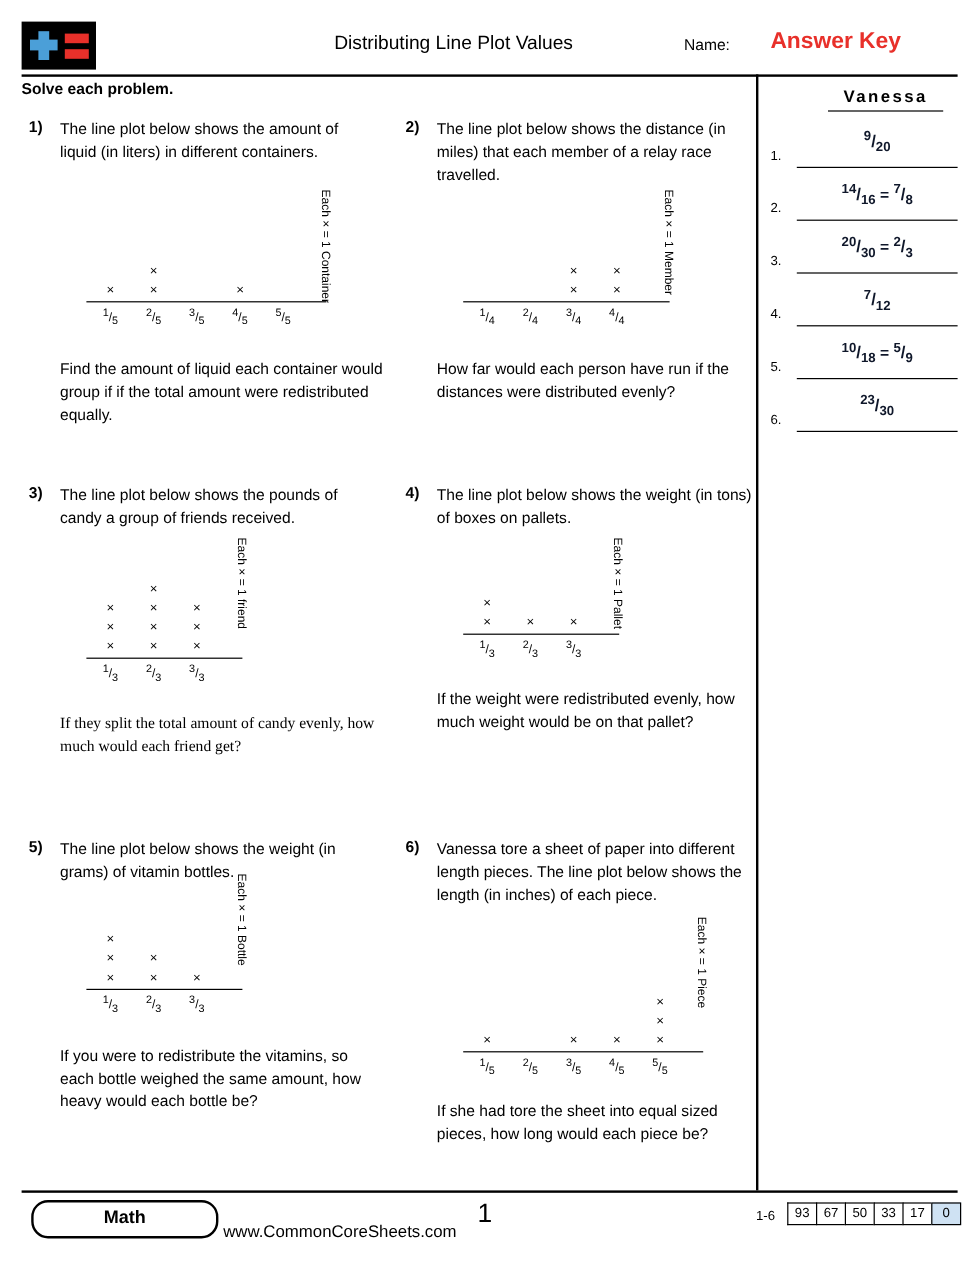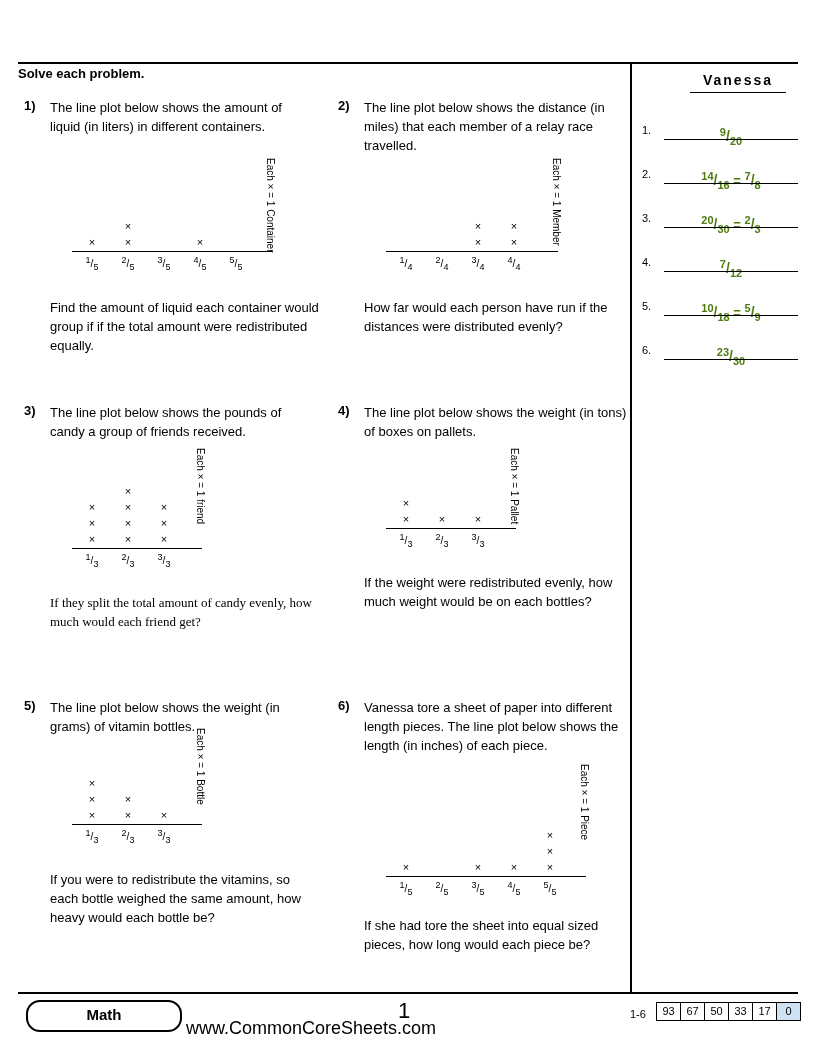--- a/index.html
+++ b/index.html
@@ -132,24 +132,23 @@
     width: 134px;
     height: 1px;
     background: #000;
   }
   .ans-val {
     position: absolute;
     left: 22px;
     top: 6px;
     width: 134px;
     text-align: center;
-    color: #4d7c0f;
+    color: #0f172a;
     font-weight: bold;
     font-size: 13px;
-    margin-top: 18px;
   }
   .frac {
     display: inline-block;
     white-space: nowrap;
   }
   .frac sup {
     font-size: 11px;
     vertical-align: super;
   }
   .frac .sl {
@@ -245,21 +244,21 @@
     display: block;
     text-align: center;
     line-height: 26px;
     font-size: 15px;
     font-weight: bold;
   }
   .site {
     position: absolute;
     left: 168px;
     top: 1000px;
-    font-size: 18px;
+    font-size: 14px;
   }
   .pageno {
     position: absolute;
     left: 380px;
     top: 980px;
     font-size: 22px;
   }
   .score-range {
     position: absolute;
     left: 612px;
@@ -284,20 +283,31 @@
   .score-boxes div:last-child {
     border-right: 1px solid #000;
     background: #cfe2f3;
   }
 </style>
 </head>
 <body>
 
 <div class="page">
 
+  <div class="header">
+    <div class="logo">
+      <div class="plus-v" style="left:14px; top:8px; width:9px; height:24px;"></div>
+      <div class="plus-v" style="left:7px; top:15px; width:23px; height:9px;"></div>
+      <div class="cross-h" style="left:36px; top:10px; width:20px; height:8px;"></div>
+      <div class="cross-h" style="left:36px; top:23px; width:20px; height:8px;"></div>
+    </div>
+    <div class="title">Distributing Line Plot Values</div>
+    <div class="name-label">Name:</div>
+    <div class="answer-key">Answer Key</div>
+  </div>
   <div class="rule-top"></div>
   <div class="solve">Solve each problem.</div>
 
   <div class="vdivider"></div>
 
   <div class="answers-head">Vanessa</div>
   <div class="answers-head-underline"></div>
 
   <div class="ans-row" style="top:84px;">
     <div class="ans-num">1.</div>
@@ -420,21 +430,21 @@
       <div class="axis" style="left:18px; top:70px; width:130px;"></div>
       <div class="xmark" style="left:32px; top:56px;">×</div>
       <div class="xmark" style="left:32px; top:40px;">×</div>
       <div class="xmark" style="left:68px; top:56px;">×</div>
       <div class="xmark" style="left:104px; top:56px;">×</div>
       <div class="tick" style="left:21px; top:74px;"><sup>1</sup>/<sub>3</sub></div>
       <div class="tick" style="left:57px; top:74px;"><sup>2</sup>/<sub>3</sub></div>
       <div class="tick" style="left:93px; top:74px;"><sup>3</sup>/<sub>3</sub></div>
       <div class="eachlbl" style="left:152px; top:-10px;">Each × = 1 Pallet</div>
     </div>
-    <div class="p-text2" style="top:170px;">If the weight were redistributed evenly, how much weight would be on each bottles?</div>
+    <div class="p-text2" style="top:170px;">If the weight were redistributed evenly, how much weight would be on that pallet?</div>
   </div>
 
   <div class="problem" style="left:6px; top:680px;">
     <div class="p-num">5)</div>
     <div class="p-text">The line plot below shows the weight (in grams) of vitamin bottles.</div>
     <div class="plot" style="left:30px; top:48px; width:250px; height:100px;">
       <div class="axis" style="left:18px; top:78px; width:130px;"></div>
       <div class="xmark" style="left:32px; top:64px;">×</div>
       <div class="xmark" style="left:32px; top:48px;">×</div>
       <div class="xmark" style="left:32px; top:32px;">×</div>

